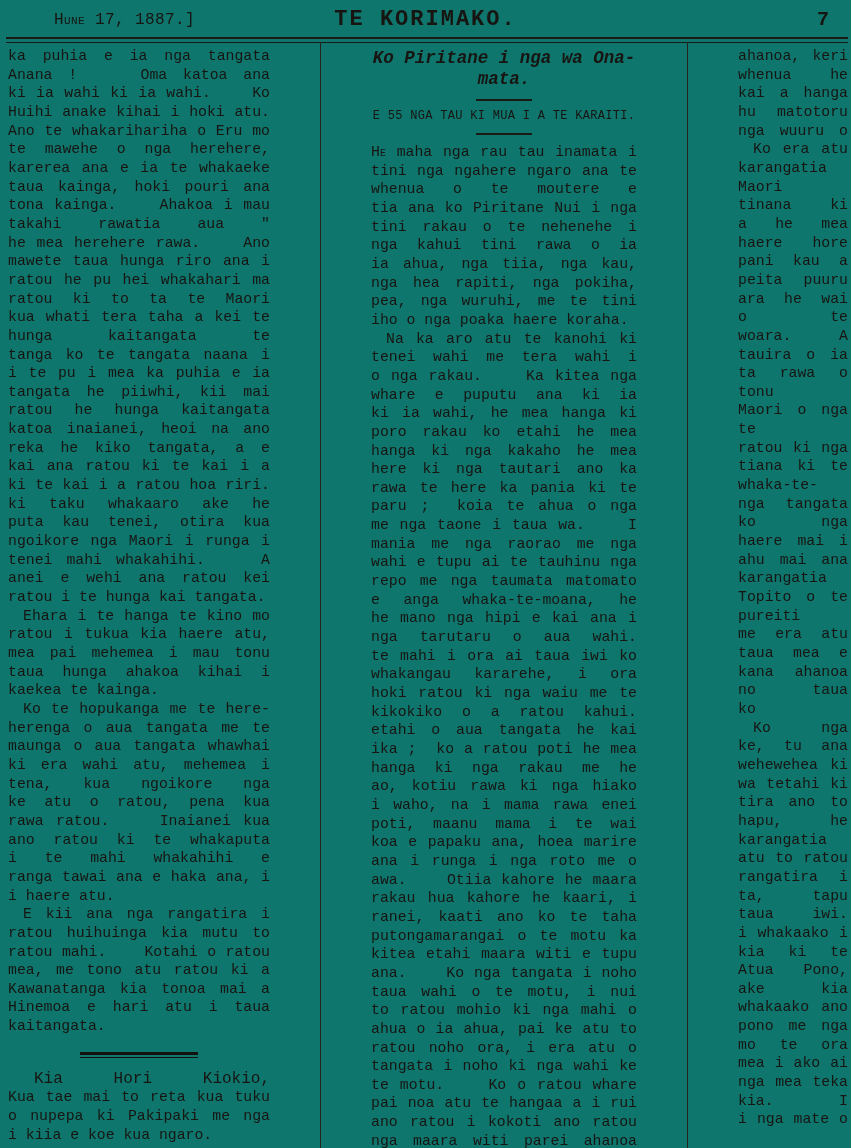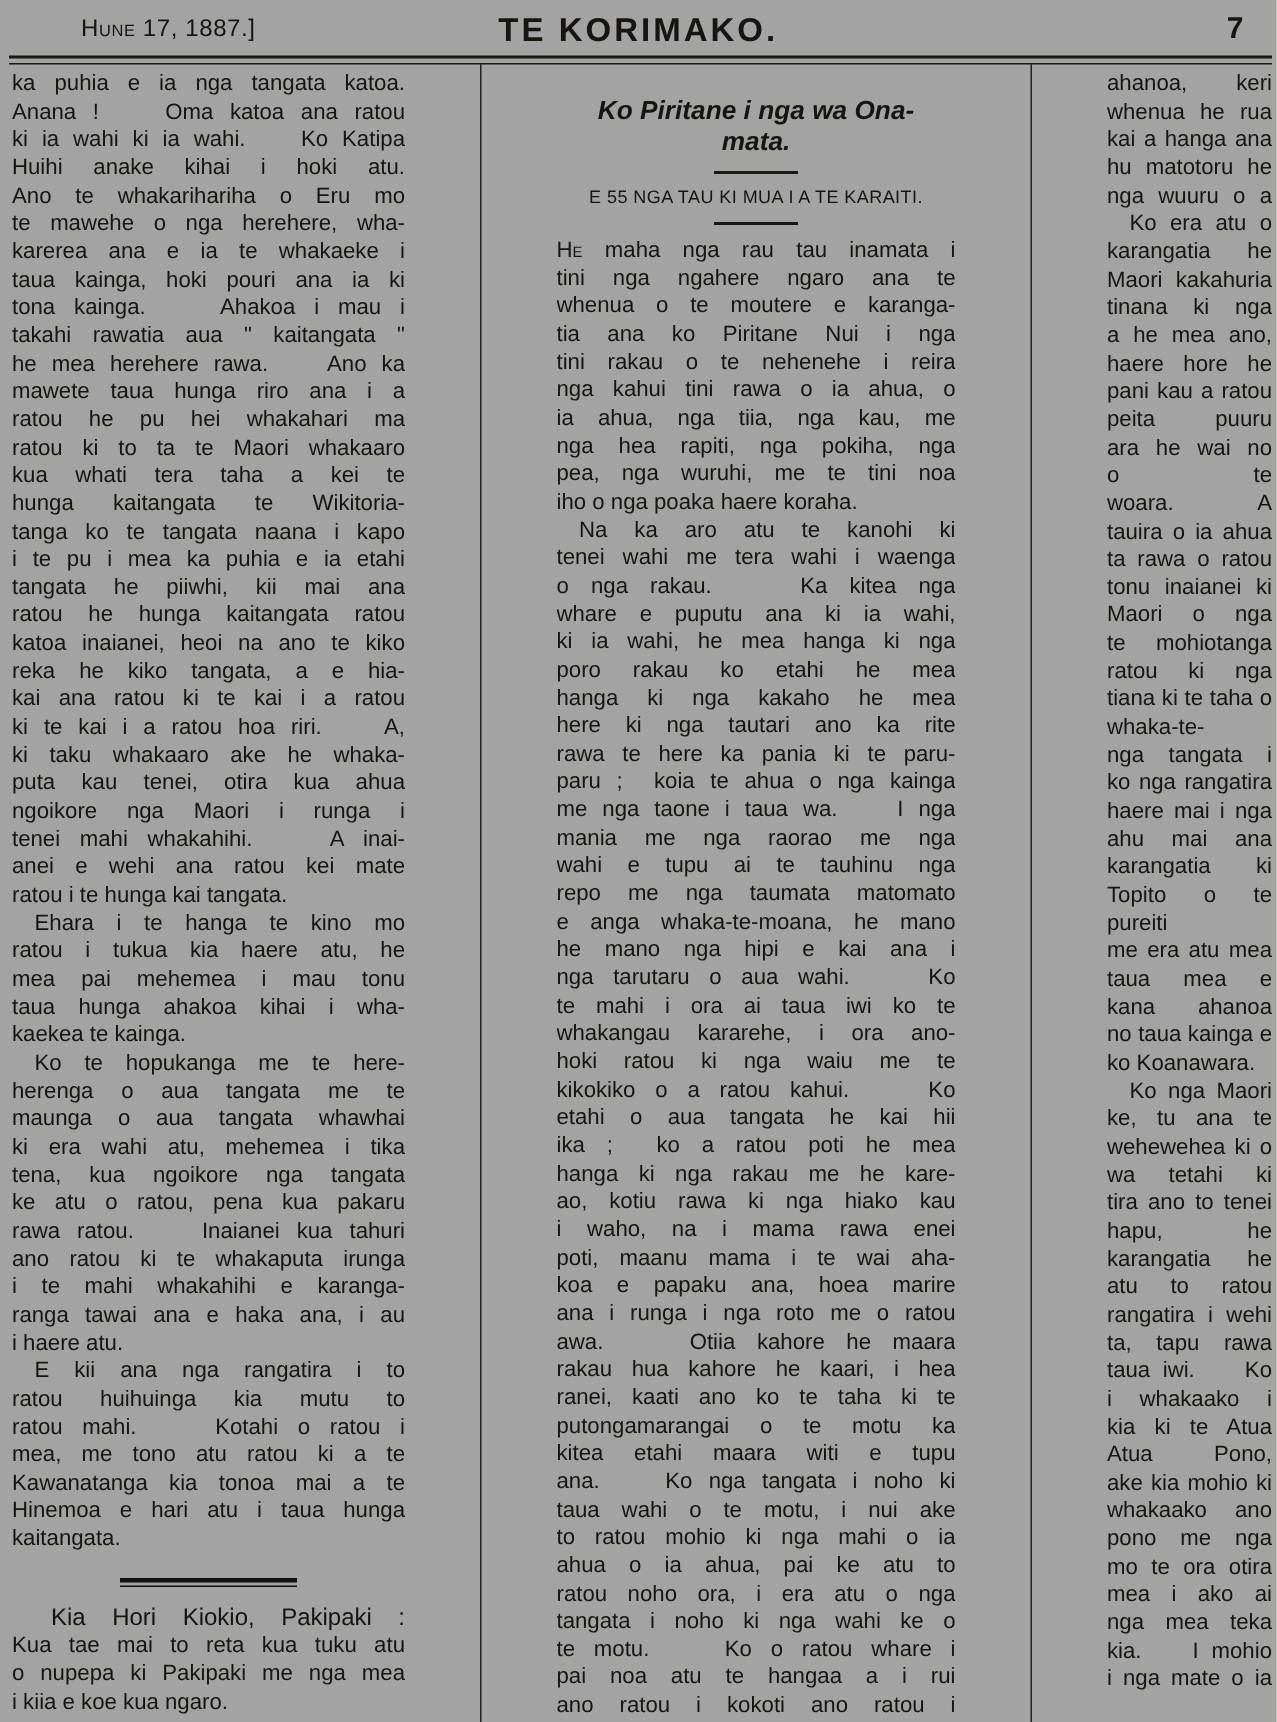--- a/index.html
+++ b/index.html
@@ -1,19 +1,19 @@
 <!DOCTYPE html>
 <html><head>
 <meta charset="utf-8">
 <style>
   html,body{margin:0;padding:0;background:#d9d7d1;}
   .page{
     position:relative;width:851px;height:1148px;margin:0 auto;
-    background:#a3a3a3;color:#171511;overflow:hidden;
-    font-family:Liberation Sans, sans-serif;
+    background:#0f766e;color:#171511;overflow:hidden;
+    font-family:Liberation Mono, monospace;
   }
   
   .header{position:absolute;top:5px;left:0;right:0;height:32px;}
   .date{position:absolute;left:54px;top:6px;font-variant:small-caps;font-size:16px;letter-spacing:.4px;}
   .masthead{position:absolute;left:0;right:0;top:2px;text-align:center;font-size:22px;font-weight:bold;letter-spacing:2px;}
   .pageno{position:absolute;right:22px;top:3px;font-size:20px;font-weight:bold;}
   .head-rule{position:absolute;top:37px;left:6px;right:3px;height:3px;
     border-top:2px solid #1b1915;border-bottom:1px solid #1b1915;}
   
   .cols{position:absolute;top:47px;left:8px;right:3px;bottom:0;display:flex;align-items:stretch;gap:40px;}
@@ -27,21 +27,21 @@
     font-size:14.8px;line-height:18.66px;height:18.66px;
     text-align:justify;text-align-last:justify;
     white-space:pre-wrap;overflow:hidden;
   }
   .tl.end{text-align-last:left;}
   .tl.ind{padding-left:15px;}
   .tl.big{font-size:16px;}
   .tl.big.ind{padding-left:26px;}
   .lead{font-variant:small-caps;}
   
-  .heading{font-size:17.5px;font-weight:bold;font-style:italic;text-align:center;line-height:21px;margin-top:16px;}
+  .heading{font-size:17.5px;font-weight:bold;font-style:italic;text-align:center;line-height:21px;margin-top:1px;}
   .hl{white-space:pre;}
   .srule{width:56px;height:0;border-top:2px solid #1b1915;margin:9px auto 8px;}
   .subhead{font-size:12px;text-align:center;letter-spacing:.3px;line-height:15px;white-space:nowrap;}
   .sep{width:118px;height:2px;border-top:3px solid #141210;border-bottom:1px solid #141210;margin:16px auto 12px;}
 </style>
 </head>
 <body>
 
 <div class="page">
   <div class="header">

